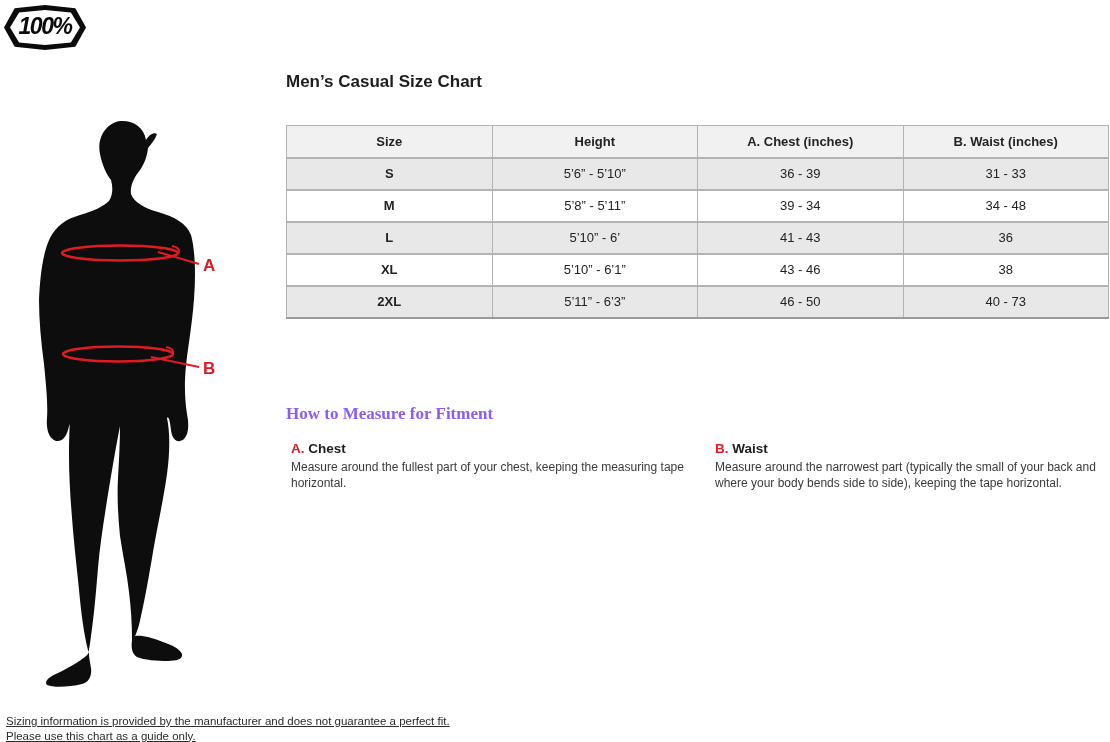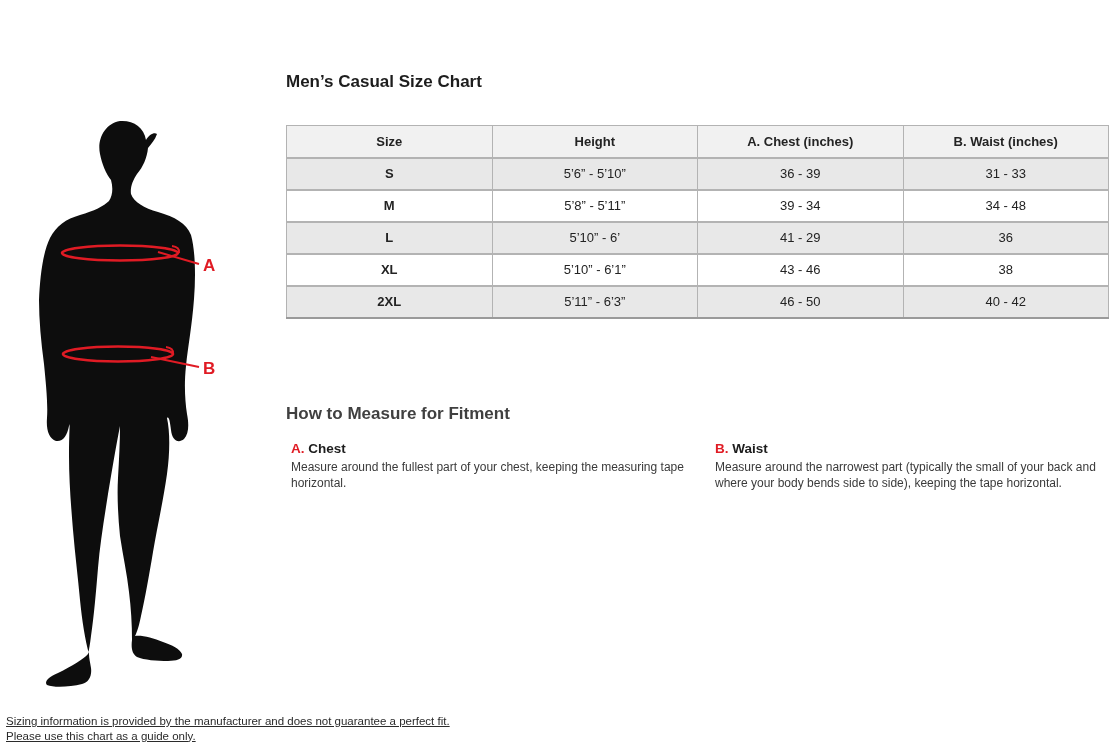--- a/index.html
+++ b/index.html
@@ -79,21 +79,22 @@
   }
   table.size-table td:first-child { font-weight: 700; }
   table.size-table tr.alt td { background: #e8e8e8; }
   table.size-table tr:last-child td { border-bottom: 2px solid #9a9a9a; }
 
   .measure-title {
     position: absolute;
     left: 286px; top: 404px;
     font-size: 17px;
     font-weight: 700;
-    color: #404040;
+    color: #8b5cf6;
+    font-family: Liberation Serif, serif;
   }
   .measure-item {
     position: absolute;
     top: 441px;
     width: 396px;
   }
   .measure-item.item-a { left: 291px; }
   .measure-item.item-b { left: 715px; }
   .measure-item-heading {
     font-size: 13.5px;
@@ -116,20 +117,26 @@
     line-height: 14.5px;
     color: #2b2b2b;
     text-decoration: underline;
   }
 </style>
 </head>
 <body>
 
 <div class="page">
 
+  <div class="logo">
+    <div class="logo-outer"></div>
+    <div class="logo-inner">
+      <span class="logo-text">100%</span>
+    </div>
+  </div>
 
   <svg class="figure-svg" width="192" height="572" viewBox="0 0 192 572">
     <path fill="#0d0d0d" d="
       M 84,5
       C 97,4 108,11 110,24
       C 113,19 118,16 121,18
       C 119,24 115,28 112,32
       C 111,42 107,51 101,58
       C 97,64 94,71 95,78
       C 98,86 108,92 122,96
@@ -210,34 +217,34 @@
         </tr>
         <tr>
           <td>M</td>
           <td>5’8” - 5’11”</td>
           <td>39 - 34</td>
           <td>34 - 48</td>
         </tr>
         <tr class="alt">
           <td>L</td>
           <td>5’10” - 6’</td>
-          <td>41 - 29</td>
+          <td>41 - 43</td>
           <td>36</td>
         </tr>
         <tr>
           <td>XL</td>
           <td>5’10” - 6’1”</td>
           <td>43 - 46</td>
           <td>38</td>
         </tr>
         <tr class="alt">
           <td>2XL</td>
           <td>5’11” - 6’3”</td>
           <td>46 - 50</td>
-          <td>40 - 42</td>
+          <td>40 - 73</td>
         </tr>
       </tbody>
   </table>
 
   <h2 class="measure-title">How to Measure for Fitment</h2>
 
   <div class="measure-item item-b">
     <div class="measure-item-heading">
       <span class="measure-letter">B.</span>
       <span>Waist</span>

